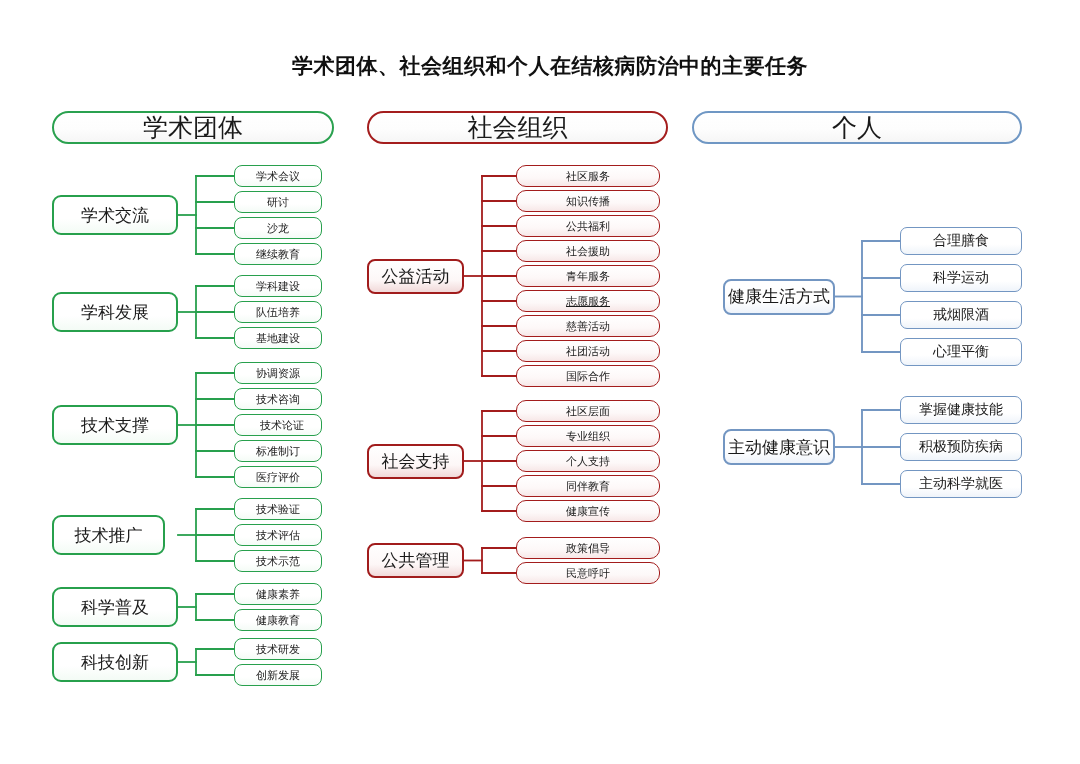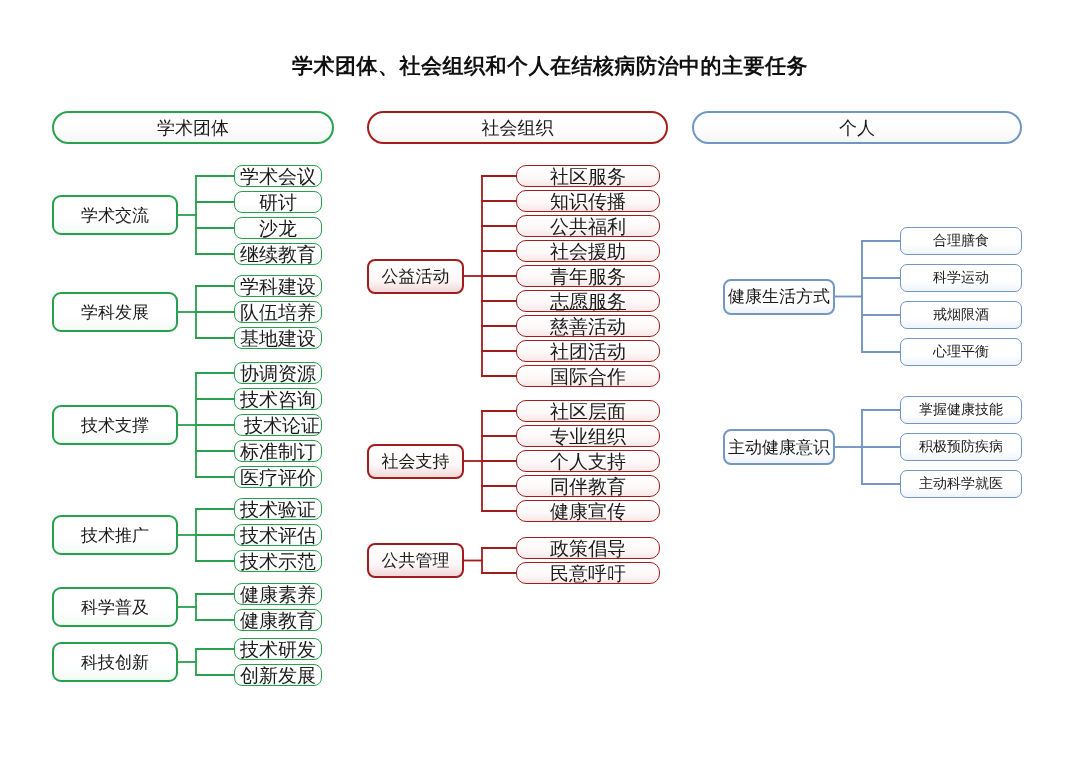--- a/index.html
+++ b/index.html
@@ -29,21 +29,21 @@
     color:#1a1a1a;
     background:#ffffff;
     white-space:nowrap;
     line-height:1;
   }
 
   
   .banner{
     border-width:2.5px;border-style:solid;
     border-radius:999px;
-    font-size:18px;
+    font-size:25px;
     background:linear-gradient(180deg,#ffffff 0%,#fdfdfd 55%,#f6f6f6 100%);
   }
   .banner.green{border-color:#2aa14f;}
   .banner.red{border-color:#a41d1d;}
   .banner.blue{border-color:#6f97c4;}
 
   
   .parent{
     border-width:2px;border-style:solid;
     font-size:17px;
@@ -51,21 +51,21 @@
   .parent.green{border-color:#27a04c;border-radius:9px;
     background:linear-gradient(180deg,#ffffff 0%,#ffffff 60%,#f3fbf5 100%);}
   .parent.red{border-color:#a11c1c;border-radius:8px;
     background:linear-gradient(180deg,#ffffff 0%,#fdf7f7 62%,#f1d9d9 100%);}
   .parent.blue{border-color:#7396c2;border-radius:8px;
     background:linear-gradient(180deg,#ffffff 0%,#ffffff 62%,#eef3fa 100%);}
 
   
   .leaf{
     border-width:1.6px;border-style:solid;
-    font-size:19px;
+    font-size:11px;
   }
   .leaf.green{border-color:#28a04d;border-radius:8px;
     background:linear-gradient(180deg,#ffffff 0%,#ffffff 60%,#f4fbf6 100%);}
   .leaf.red{border-color:#a31c1c;border-radius:10px;
     background:linear-gradient(180deg,#ffffff 0%,#fdf8f8 60%,#f7e7e7 100%);}
   .leaf.blue{border-color:#7396c2;border-radius:7px;font-size:14px;
     background:linear-gradient(180deg,#ffffff 0%,#ffffff 62%,#eff4fa 100%);}
 
   
   #wires{position:absolute;left:0;top:0;width:1080px;height:764px;}
@@ -156,21 +156,21 @@
     <div class="node parent green" style="left: 52px; top: 292px; width: 126px; height: 40px;">学科发展</div>
     <div class="node leaf green" style="left: 234px; top: 362px; width: 88px; height: 22px;">协调资源</div>
     <div class="node leaf green" style="left: 234px; top: 388px; width: 88px; height: 22px;">技术咨询</div>
     <div class="node leaf green" style="left: 234px; top: 414px; width: 88px; height: 22px; padding-left: 8px;">技术论证</div>
     <div class="node leaf green" style="left: 234px; top: 440px; width: 88px; height: 22px;">标准制订</div>
     <div class="node leaf green" style="left: 234px; top: 466px; width: 88px; height: 22px;">医疗评价</div>
     <div class="node parent green" style="left: 52px; top: 405px; width: 126px; height: 40px;">技术支撑</div>
     <div class="node leaf green" style="left: 234px; top: 498px; width: 88px; height: 22px;">技术验证</div>
     <div class="node leaf green" style="left: 234px; top: 524px; width: 88px; height: 22px;">技术评估</div>
     <div class="node leaf green" style="left: 234px; top: 550px; width: 88px; height: 22px;">技术示范</div>
-    <div class="node parent green" style="left: 52px; top: 515px; width: 126px; height: 40px;">技术推广</div>
+    <div class="node parent green" style="left: 52px; top: 515px; width: 113px; height: 40px;">技术推广</div>
     <div class="node leaf green" style="left: 234px; top: 583px; width: 88px; height: 22px;">健康素养</div>
     <div class="node leaf green" style="left: 234px; top: 609px; width: 88px; height: 22px;">健康教育</div>
     <div class="node parent green" style="left: 52px; top: 587px; width: 126px; height: 40px;">科学普及</div>
     <div class="node leaf green" style="left: 234px; top: 638px; width: 88px; height: 22px;">技术研发</div>
     <div class="node leaf green" style="left: 234px; top: 664px; width: 88px; height: 22px;">创新发展</div>
     <div class="node parent green" style="left: 52px; top: 642px; width: 126px; height: 40px;">科技创新</div>
     <div class="node banner red" style="left: 367px; top: 111px; width: 301px; height: 33px;">社会组织</div>
     <div class="node leaf red" style="left: 516px; top: 165px; width: 144px; height: 22px;">社区服务</div>
     <div class="node leaf red" style="left: 516px; top: 190px; width: 144px; height: 22px;">知识传播</div>
     <div class="node leaf red" style="left: 516px; top: 215px; width: 144px; height: 22px;">公共福利</div>

